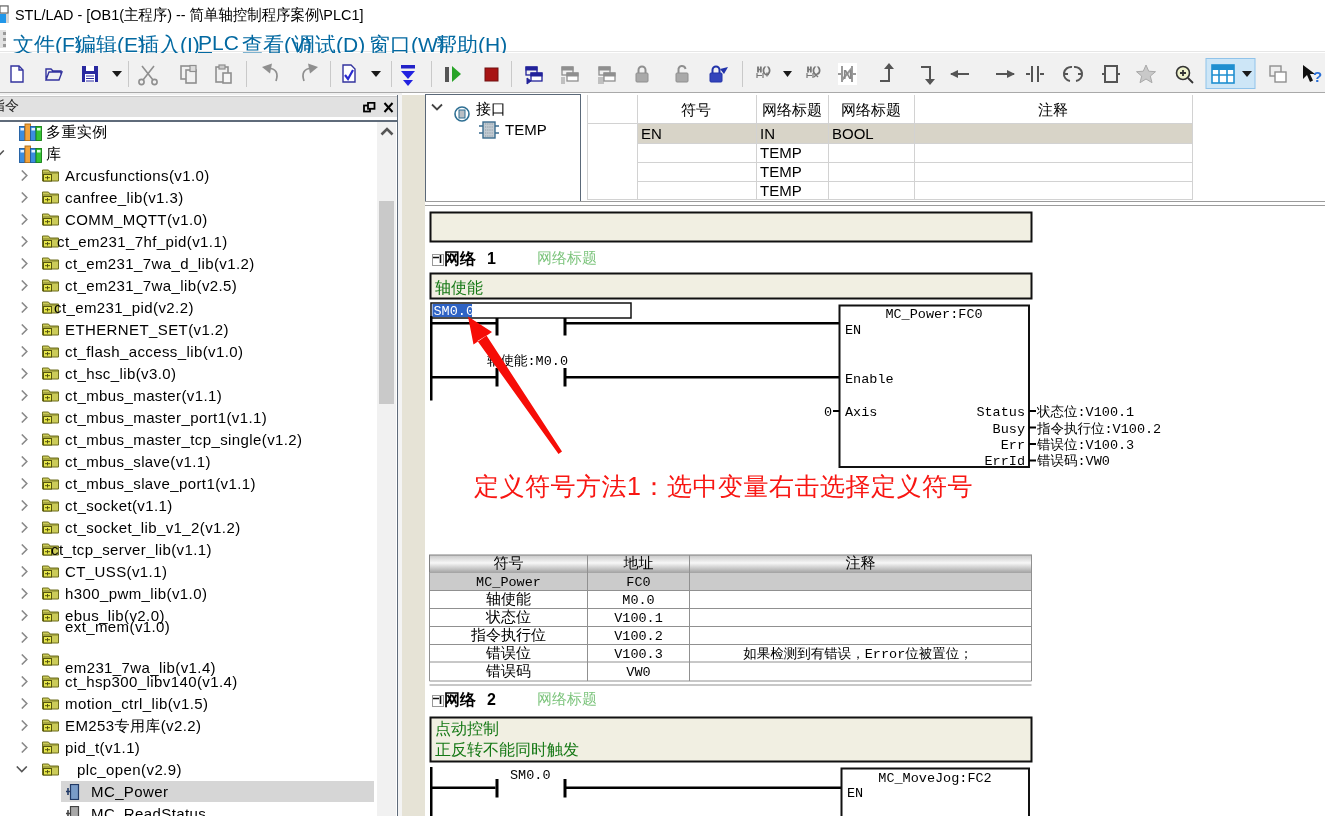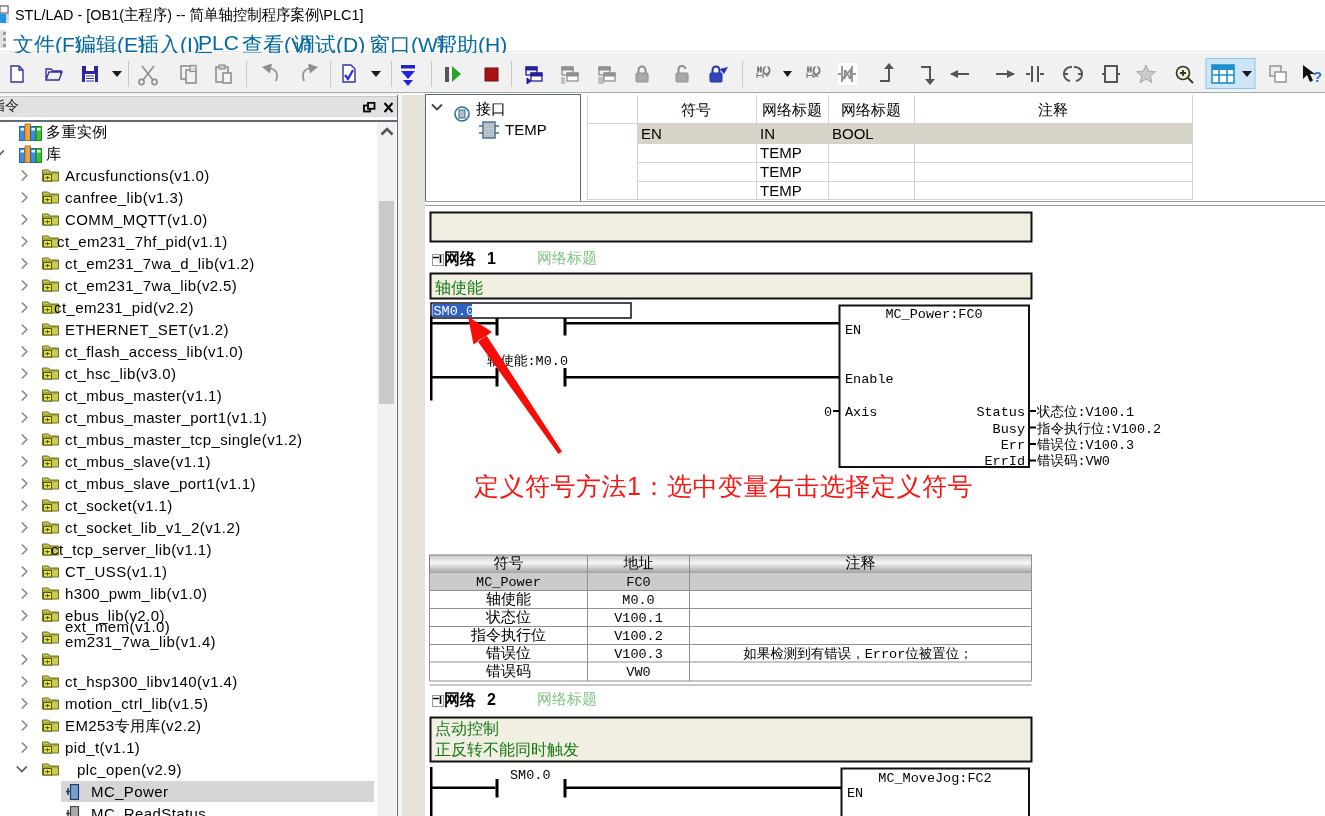--- a/index.html
+++ b/index.html
@@ -389,21 +389,21 @@
 <svg class="ab" style="left:42px;top:607px" width="17" height="15">
     <use href="#folder"></use>
   </svg>
 <div class="ab tr" style="left:65px;top:604.5px;line-height:22px">ebus_lib(v2.0)</div>
 <svg class="ab" style="left:21px;top:632px" width="7" height="11">
     <use href="#chr" x="0.8" y="0.5"></use>
   </svg>
 <svg class="ab" style="left:42px;top:629px" width="17" height="15">
     <use href="#folder"></use>
   </svg>
-<div class="ab tr" style="left:65px;top:631px;line-height:22px">em231_7wa_lib(v1.4)</div>
+<div class="ab tr" style="left:65px;top:657px;line-height:22px">em231_7wa_lib(v1.4)</div>
 <svg class="ab" style="left:21px;top:654px" width="7" height="11">
     <use href="#chr" x="0.8" y="0.5"></use>
   </svg>
 <svg class="ab" style="left:42px;top:651px" width="17" height="15">
     <use href="#folder"></use>
   </svg>
 <div class="ab tr" style="left:65px;top:616px;line-height:22px">ext_mem(v1.0)</div>
 <svg class="ab" style="left:21px;top:676px" width="7" height="11">
     <use href="#chr" x="0.8" y="0.5"></use>
   </svg>

